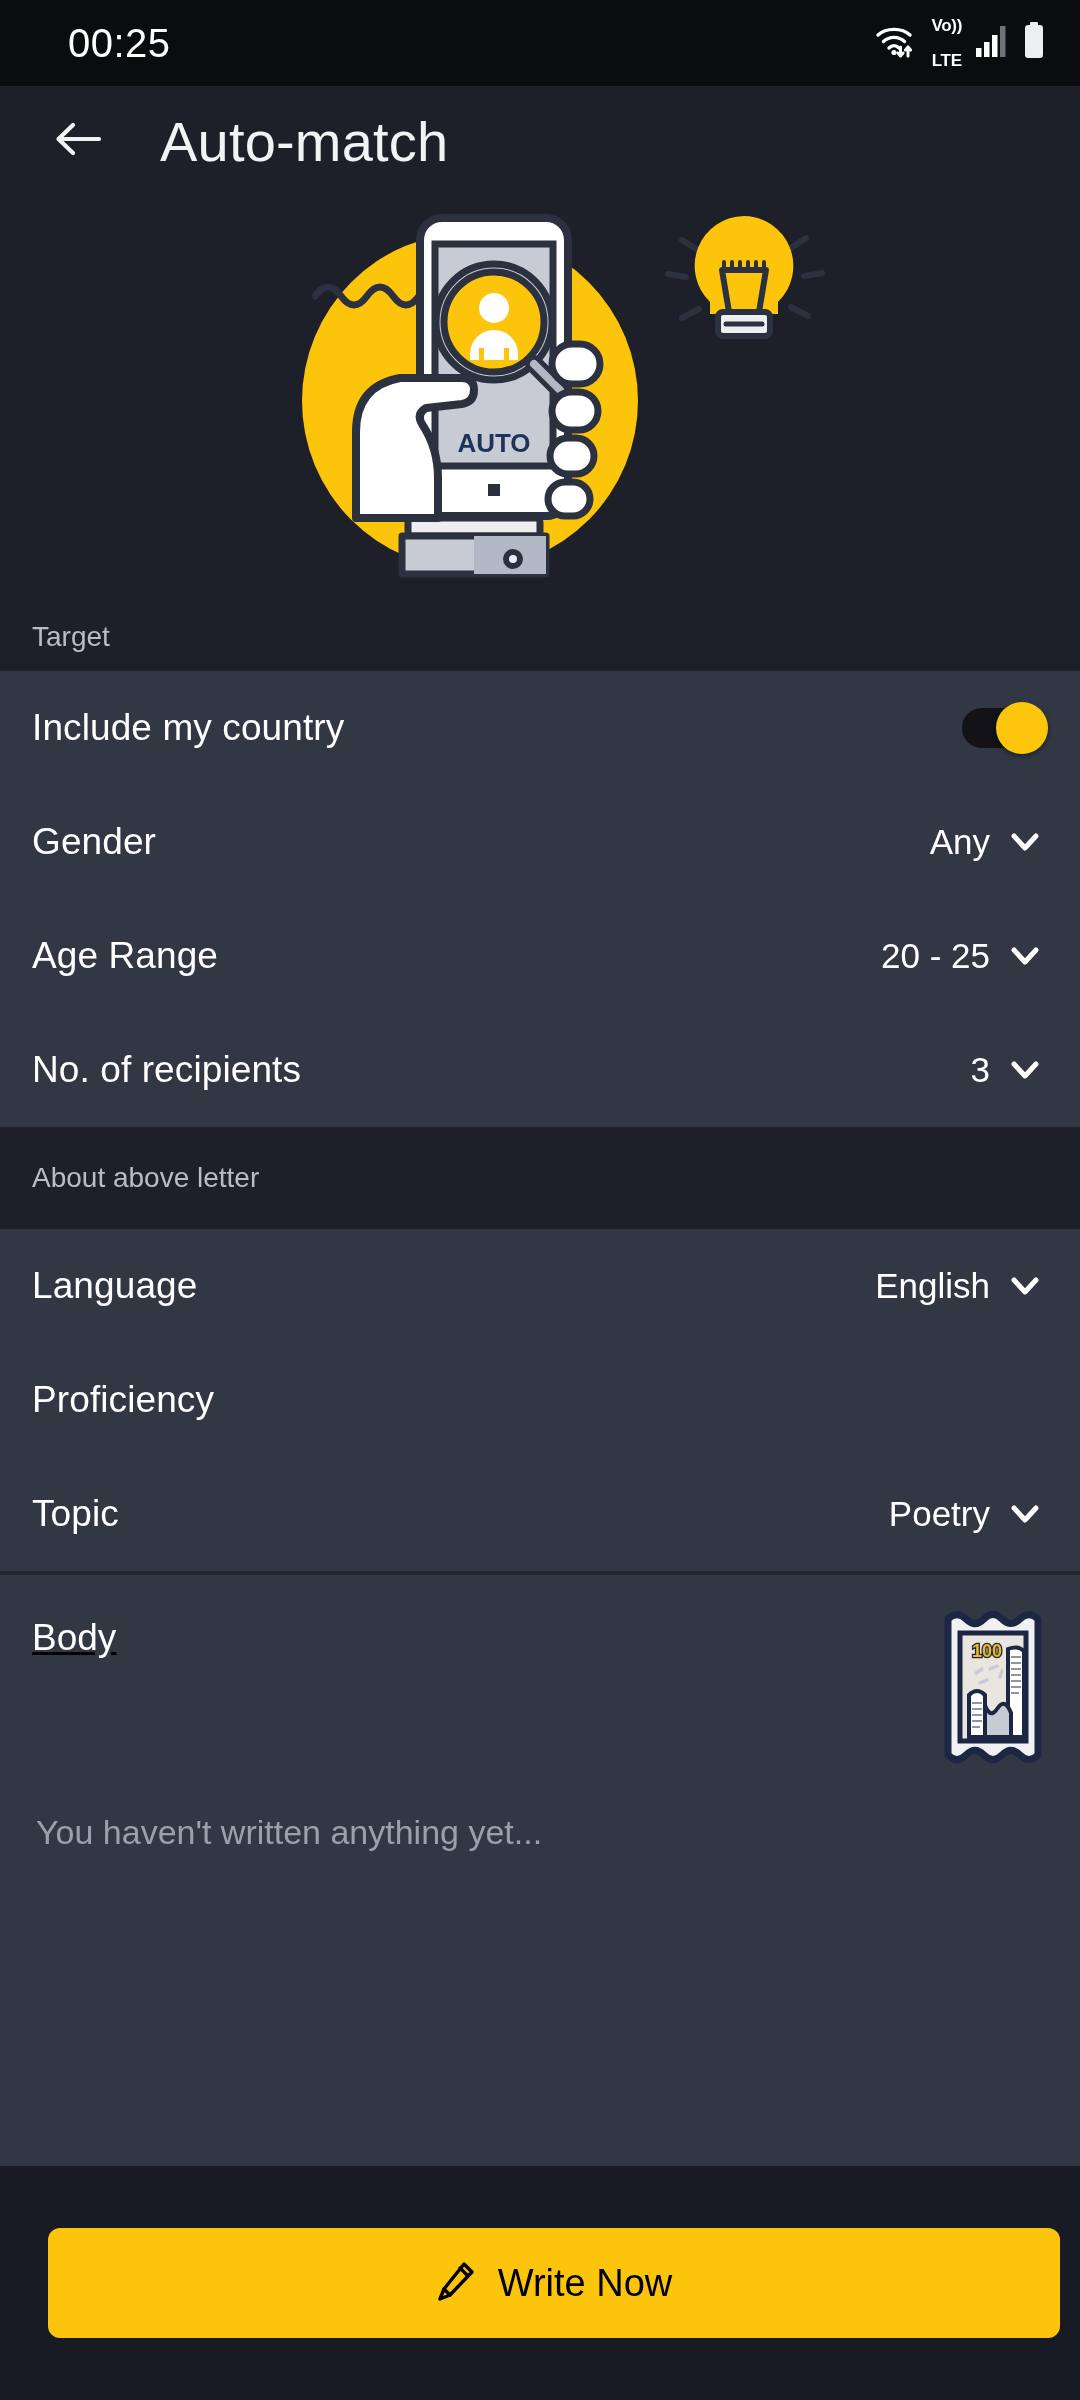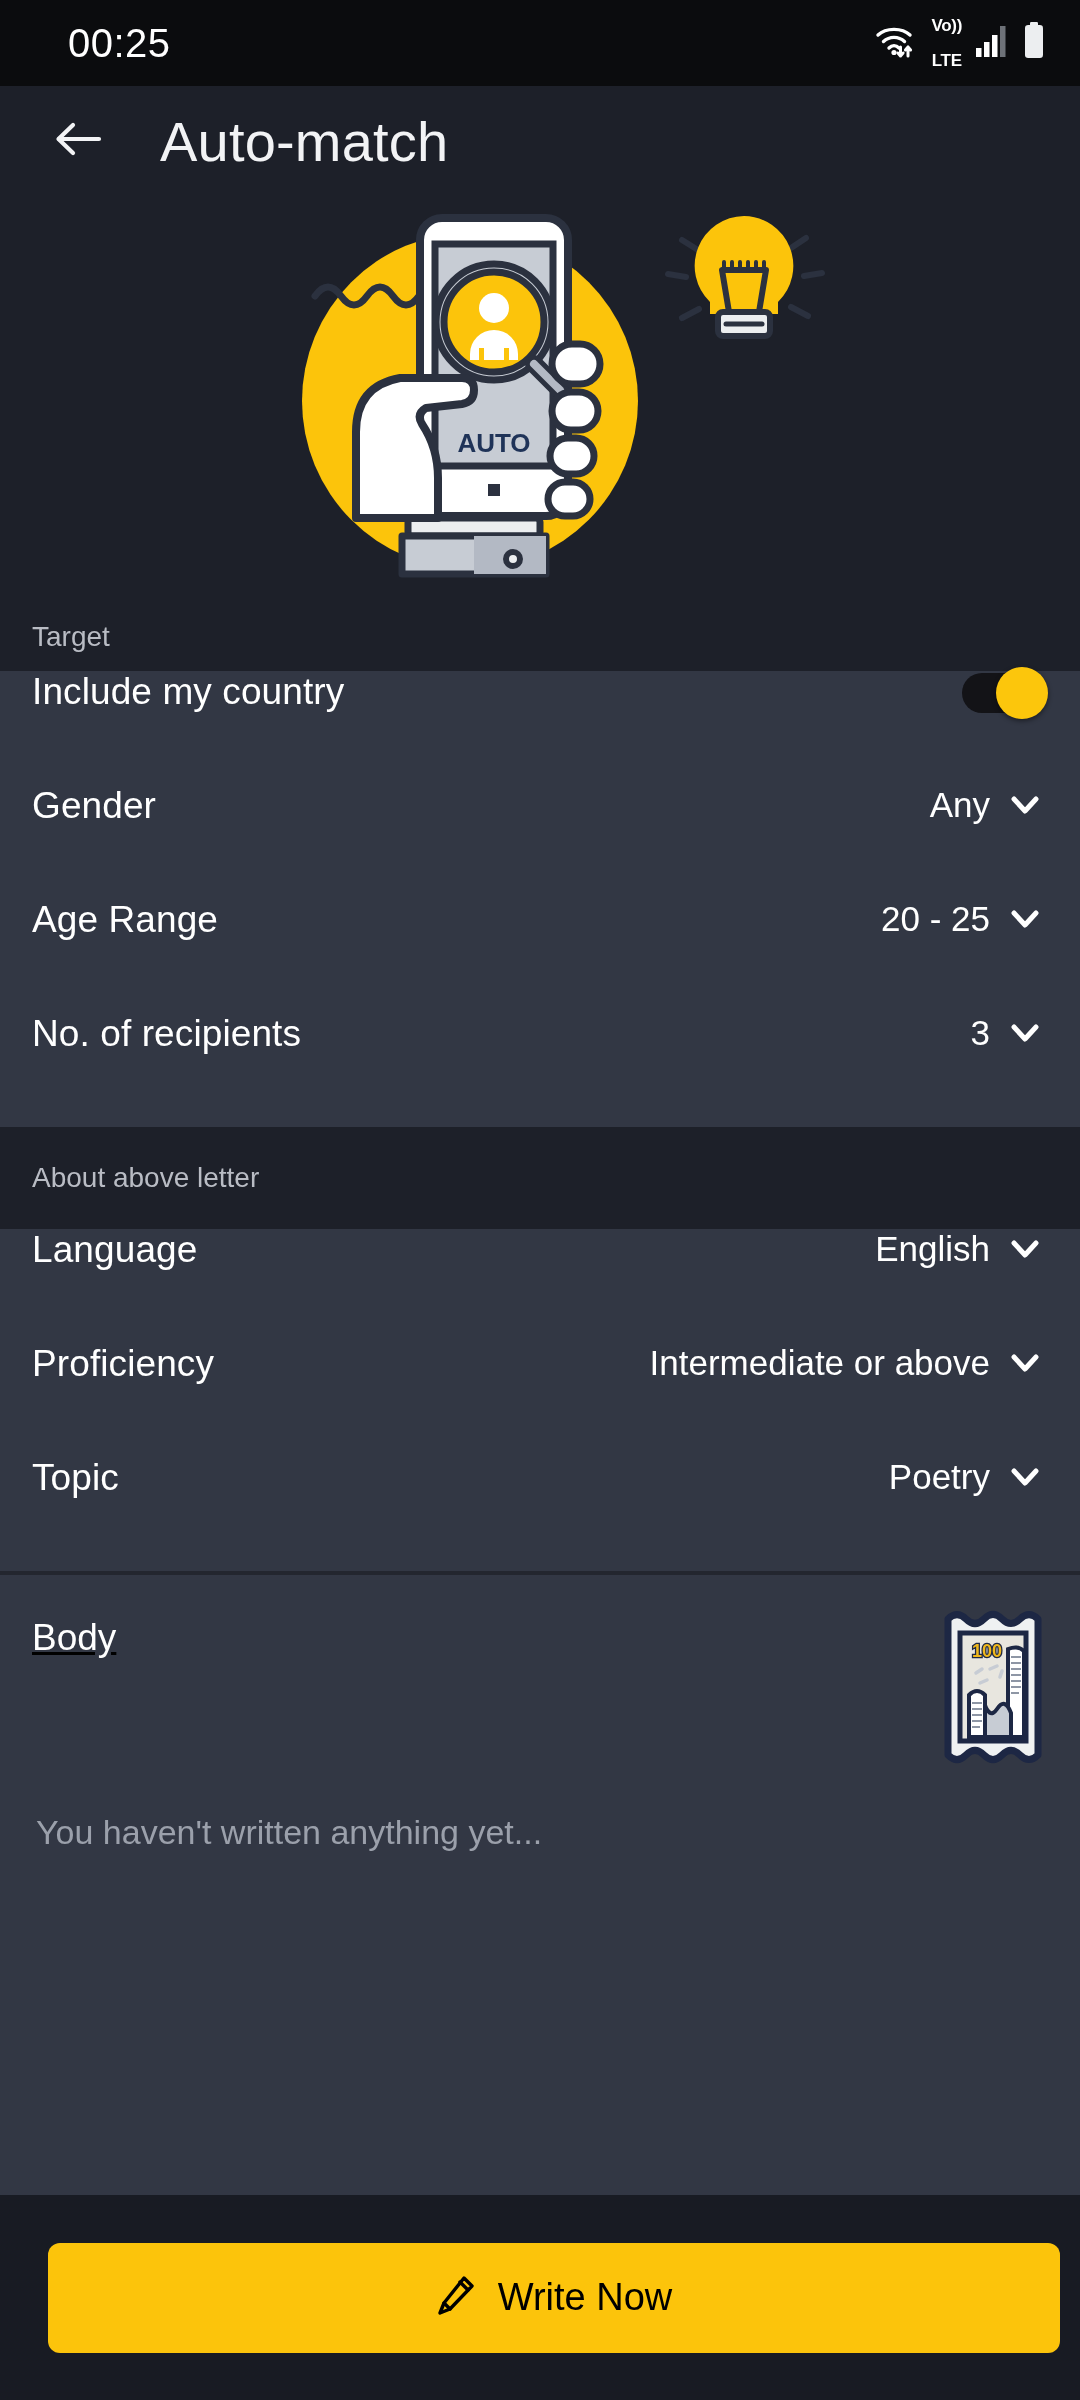--- a/index.html
+++ b/index.html
@@ -104,21 +104,21 @@
 
   
   .card {
     background: #323744;
     flex: 0 0 auto;
   }
 
   .row {
     height: 114px;
     display: flex;
-    align-items: flex-start;
+    align-items: center;
     justify-content: space-between;
     padding: 0 32px 0 32px;
     cursor: pointer;
   }
   .row-label {
     color: #ffffff;
     font-size: 37px;
     letter-spacing: 0.1px;
   }
   .row-value-wrap {
@@ -193,21 +193,21 @@
     position: absolute;
     left: 36px;
     top: 238px;
     color: #9ba0ab;
     font-size: 34px;
     text-align: right;
   }
 
   
   .bottombar {
-    height: 205px;
+    height: 234px;
     background: #181b23;
     display: flex;
     align-items: center;
     justify-content: center;
     flex: 0 0 auto;
     padding-left: 28px;
   }
   .write-btn {
     width: 1012px;
     height: 110px;
@@ -422,28 +422,20 @@
         <span class="chev">
           <svg width="34" height="34" viewBox="0 0 34 34">
             <path d="M6 11 L17 23 L28 11" fill="none" stroke="#ffffff" stroke-width="5" stroke-linecap="round" stroke-linejoin="round"></path>
           </svg>
         </span>
       </div>
     </div>
 
     <div class="row">
       <span class="row-label">Proficiency</span>
-      <div class="row-value-wrap">
-        <span class="row-value">Intermediate or above</span>
-        <span class="chev">
-          <svg width="34" height="34" viewBox="0 0 34 34">
-            <path d="M6 11 L17 23 L28 11" fill="none" stroke="#ffffff" stroke-width="5" stroke-linecap="round" stroke-linejoin="round"></path>
-          </svg>
-        </span>
-      </div>
     </div>
 
     <div class="row">
       <span class="row-label">Topic</span>
       <div class="row-value-wrap">
         <span class="row-value">Poetry</span>
         <span class="chev">
           <svg width="34" height="34" viewBox="0 0 34 34">
             <path d="M6 11 L17 23 L28 11" fill="none" stroke="#ffffff" stroke-width="5" stroke-linecap="round" stroke-linejoin="round"></path>
           </svg>

